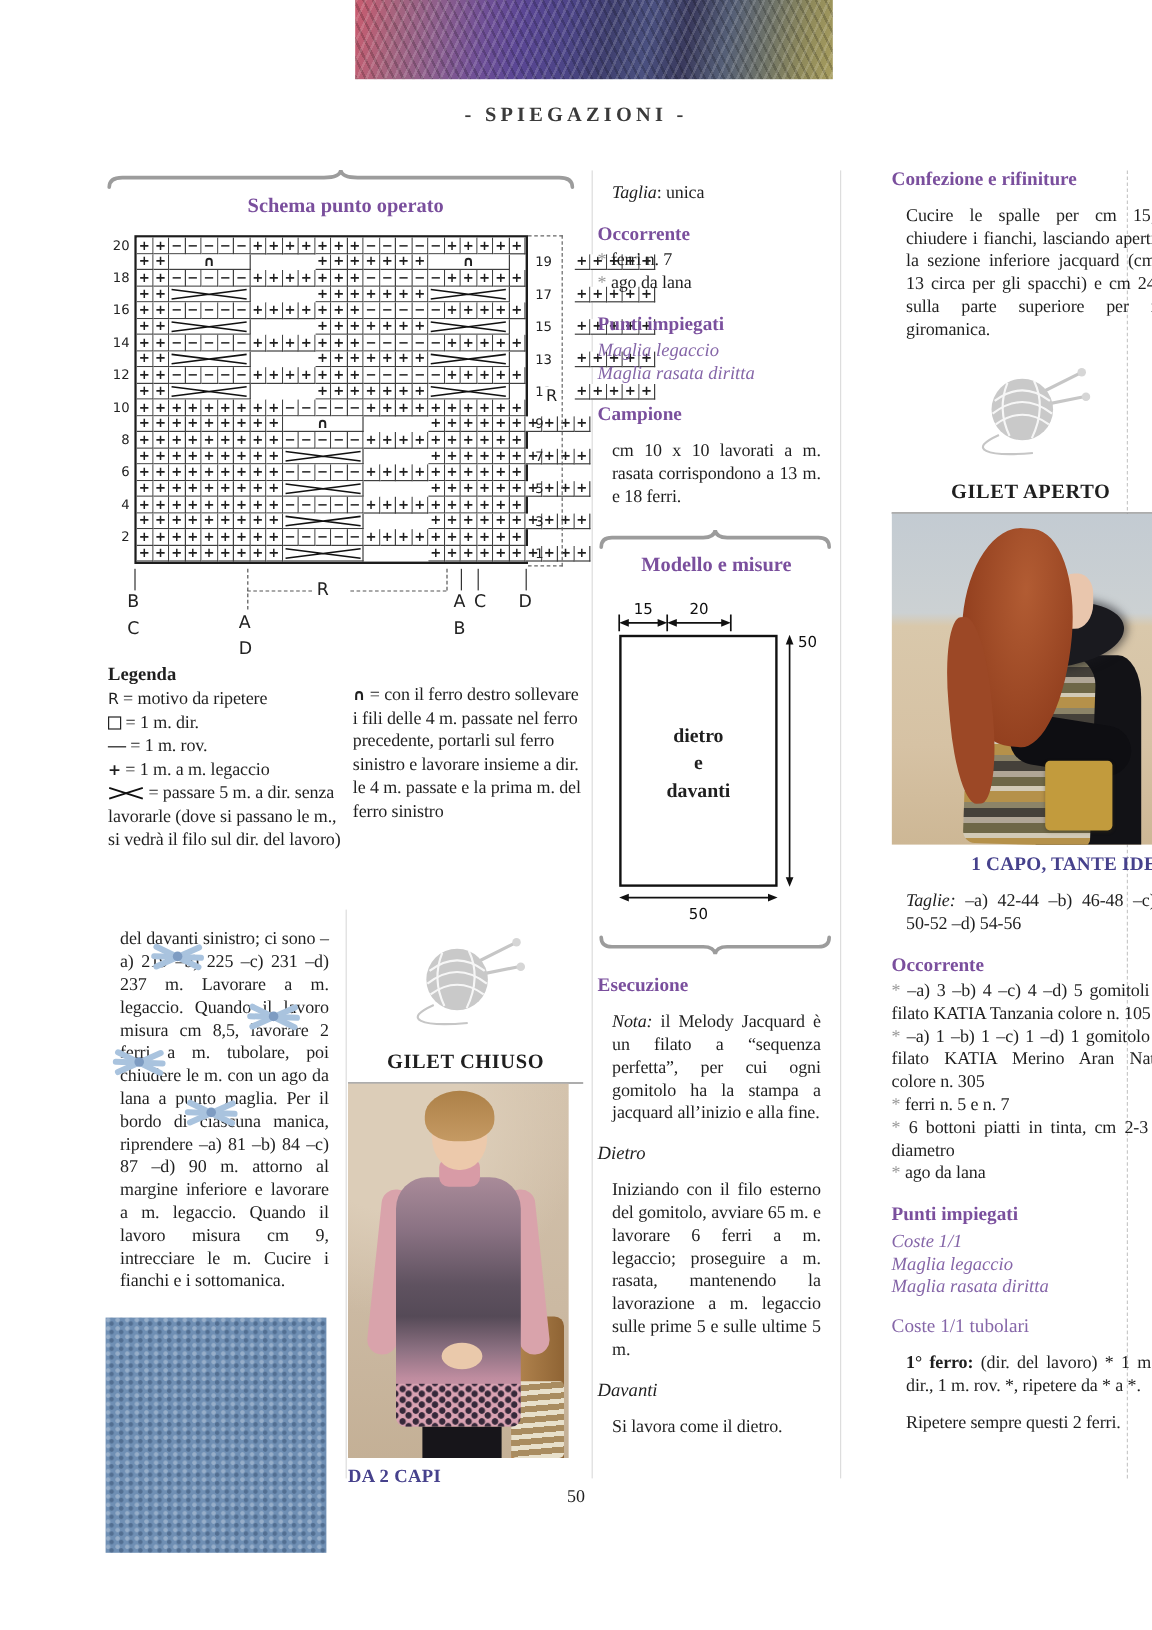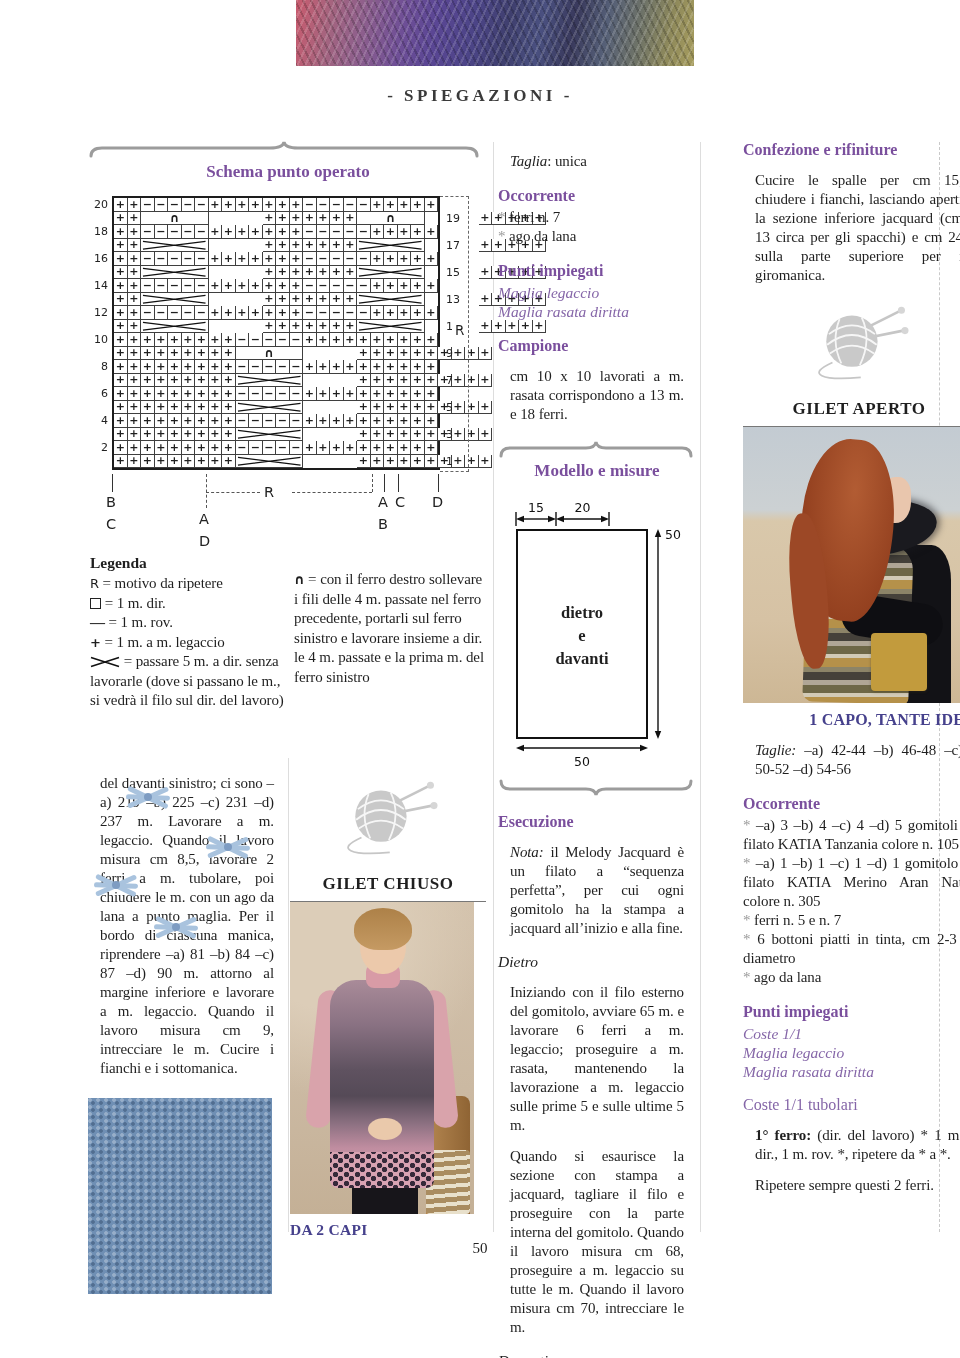--- a/index.html
+++ b/index.html
@@ -772,21 +772,20 @@
 
   <svg class="brace-svg" width="196" height="18" viewBox="0 0 196 18">
     <path d="M3,2 Q3,10 12,10 L88,10 Q97,10 98,16 Q99,10 108,10 L184,10 Q193,10 193,2" stroke="#9c9c9c" stroke-width="3" fill="none" stroke-linecap="round"></path>
   </svg>
 
   <div class="phead">Esecuzione</div>
   <p class="body-text"><span class="ital">Nota:</span><span> il Melody Jacquard è un filato a “sequenza perfetta”, per cui ogni gomitolo ha la stampa a jacquard all’inizio e alla fine.</span></p>
 
   <div class="ital" style="font-size:15.5px;margin:15px 0 2px;">Dietro</div>
   <p class="body-text">Iniziando con il filo esterno del gomitolo, avviare 65 m. e lavorare 6 ferri a m. legaccio; proseguire a m. rasata, mantenendo la lavorazione a m. legaccio sulle prime 5 e sulle ultime 5 m.</p>
-  <p class="body-text">Quando si esaurisce la sezione con stampa a jacquard, tagliare il filo e proseguire con la parte interna del gomitolo. Quando il lavoro misura cm 68, proseguire a m. legaccio su tutte le m. Quando il lavoro misura cm 70, intrecciare le m.</p>
 
   <div class="ital" style="font-size:15.5px;margin:15px 0 2px;">Davanti</div>
   <p class="body-text">Si lavora come il dietro.</p>
 </div>
 
 <div id="col-right">
   <div class="phead first">Confezione e rifiniture</div>
   <p class="body-text">Cucire le spalle per cm 15; chiudere i fianchi, lasciando aperti la sezione inferiore jacquard (cm 13 circa per gli spacchi) e cm 24 sulla parte superiore per i giromanica.</p>
 
   <div class="yarn-wrap">

